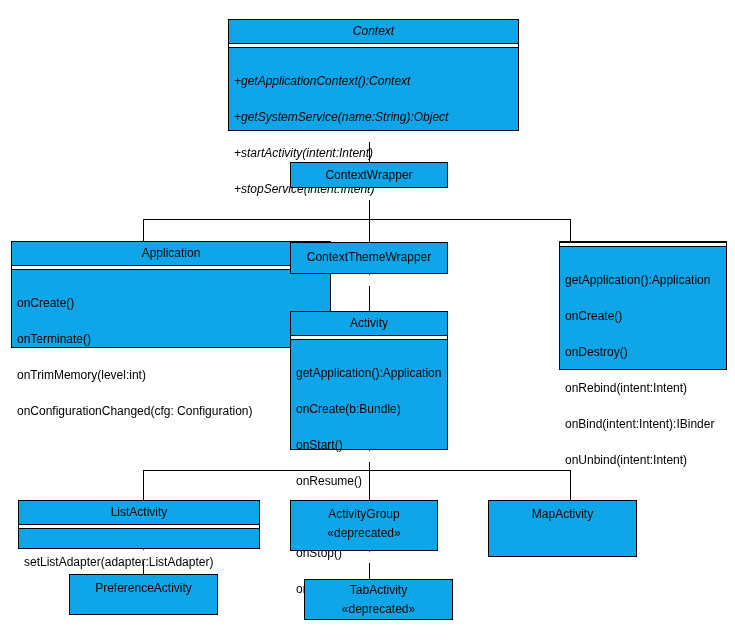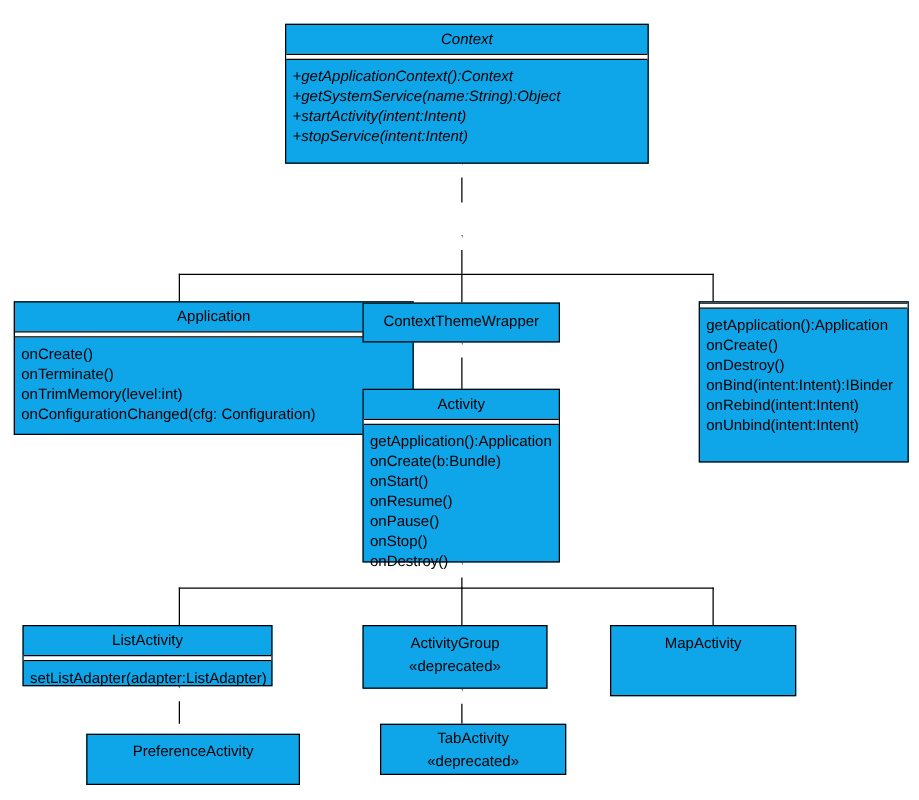--- a/index.html
+++ b/index.html
@@ -51,20 +51,21 @@
     font-size: 0;
     line-height: 0;
   }
   .uml-members {
     padding: 5px 4px 4px 5px;
     font-size: 12px;
     line-height: 16px;
   }
   .uml-members .member {
     white-space: nowrap;
+    margin-top: 20px;
   }
   .uml-members.italic .member {
     font-style: italic;
   }
   
   .vline {
     position: absolute;
     width: 1px;
     background: #000000;
     z-index: 1;
@@ -132,20 +133,23 @@
     <div class="uml-name abstract">Context</div>
     <div class="uml-sep"></div>
     <div class="uml-members italic">
       <div class="member">+getApplicationContext():Context</div>
       <div class="member">+getSystemService(name:String):Object</div>
       <div class="member">+startActivity(intent:Intent)</div>
       <div class="member">+stopService(intent:Intent)</div>
     </div>
   </div>
 
+  <div class="uml-class" style="left:290px; top:162px; width:158px; height:26px;">
+    <div class="uml-name" style="padding-top:5px;">ContextWrapper</div>
+  </div>
 
   <div class="uml-class" style="left:11px; top:241px; width:320px; height:107px;">
     <div class="uml-name">Application</div>
     <div class="uml-sep"></div>
     <div class="uml-members">
       <div class="member">onCreate()</div>
       <div class="member">onTerminate()</div>
       <div class="member">onTrimMemory(level:int)</div>
       <div class="member">onConfigurationChanged(cfg: Configuration)</div>
     </div>
@@ -154,58 +158,58 @@
   <div class="uml-class" style="left:290px; top:242px; width:158px; height:32px;">
     <div class="uml-name" style="padding-top:7px;">ContextThemeWrapper</div>
   </div>
 
   <div class="uml-class" style="left:559px; top:241px; width:168px; height:129px;">
     <div class="uml-sep"></div>
     <div class="uml-members">
       <div class="member">getApplication():Application</div>
       <div class="member">onCreate()</div>
       <div class="member">onDestroy()</div>
+      <div class="member">onRebind(intent:Intent)</div>
       <div class="member">onBind(intent:Intent):IBinder</div>
-      <div class="member">onRebind(intent:Intent)</div>
       <div class="member">onUnbind(intent:Intent)</div>
     </div>
   </div>
 
   <div class="uml-class" style="left:290px; top:311px; width:158px; height:139px;">
     <div class="uml-name">Activity</div>
     <div class="uml-sep"></div>
     <div class="uml-members">
       <div class="member">getApplication():Application</div>
       <div class="member">onCreate(b:Bundle)</div>
       <div class="member">onStart()</div>
       <div class="member">onResume()</div>
       <div class="member">onPause()</div>
       <div class="member">onStop()</div>
       <div class="member">onDestroy()</div>
     </div>
   </div>
 
-  <div class="uml-class" style="left:18px; top:500px; width:200px; height:49px;">
+  <div class="uml-class" style="left:18px; top:500px; width:242px; height:49px;">
     <div class="uml-name">ListActivity</div>
     <div class="uml-sep"></div>
     <div class="uml-members">
       <div class="member">setListAdapter(adapter:ListAdapter)</div>
     </div>
   </div>
 
   <div class="uml-class" style="left:290px; top:500px; width:148px; height:51px;">
     <div class="uml-name" style="padding-top:6px;">ActivityGroup</div>
     <div class="uml-stereotype">«deprecated»</div>
   </div>
 
   <div class="uml-class" style="left:488px; top:500px; width:149px; height:57px;">
     <div class="uml-name" style="padding-top:6px;">MapActivity</div>
   </div>
 
-  <div class="uml-class" style="left:69px; top:587px; width:171px; height:41px;">
+  <div class="uml-class" style="left:69px; top:574px; width:149px; height:41px;">
     <div class="uml-name" style="padding-top:6px;">PreferenceActivity</div>
   </div>
 
   <div class="uml-class" style="left:304px; top:579px; width:149px; height:41px;">
     <div class="uml-name" style="padding-top:3px;">TabActivity</div>
     <div class="uml-stereotype">«deprecated»</div>
   </div>
 
 </div>
 

